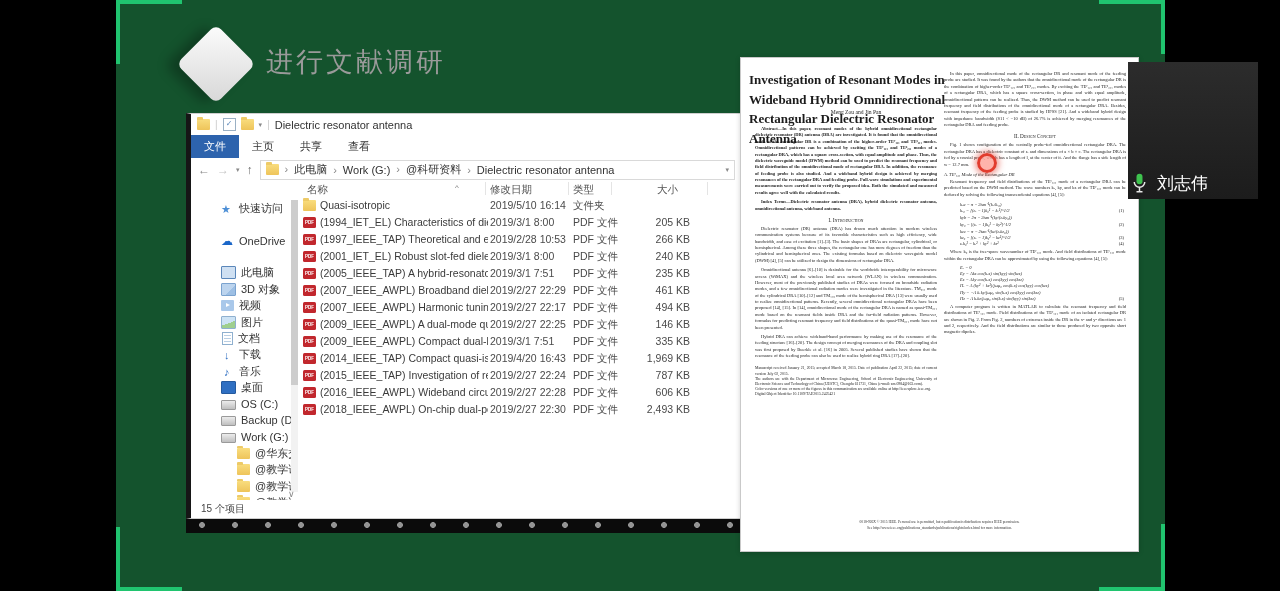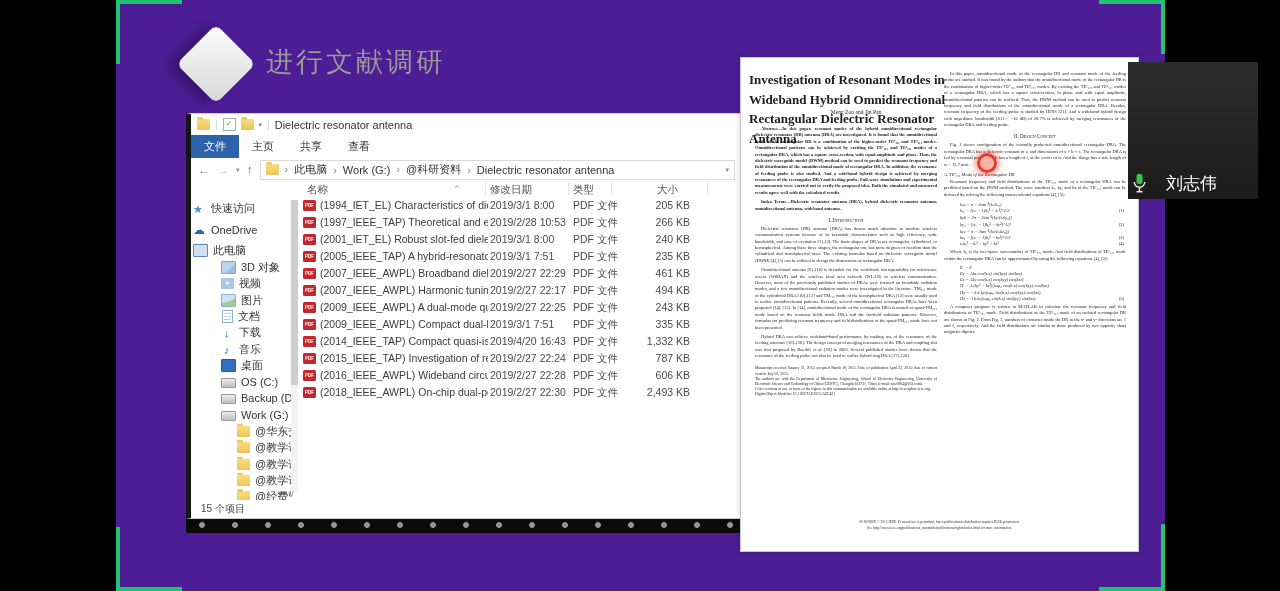--- a/index.html
+++ b/index.html
@@ -1,19 +1,19 @@
 <!DOCTYPE html>
 <html style="--frame-green: #20c46f; --tab-blue: #2d63ad; --pdf-red: #c1272d; --avatar-blue: #1667f0; --mic-green: #3ec24e; --laser-red: #e23c2e;"><head>
 <meta charset="utf-8">
 <style>
   html,body{margin:0;padding:0;}
   body{width:1280px;height:591px;position:relative;background:#000;overflow:hidden;
        font-family:"Liberation Sans",sans-serif;}
   
-  .slide{position:absolute;left:116px;top:0;width:1049px;height:591px;background:#4c1d95;}
+  .slide{position:absolute;left:116px;top:0;width:1049px;height:591px;background:#14532d;}
   .cnr{position:absolute;width:62px;height:60px;border:0 solid var(--frame-green,#20c46f);}
   .cnr.tl{left:0;top:0;border-left-width:4px;border-top-width:4px;}
   .cnr.tr{right:0;top:0;border-right-width:4px;border-top-width:4px;height:50px;}
   .cnr.bl{left:0;bottom:0;border-left-width:4px;border-bottom-width:4px;}
   .cnr.br{right:0;bottom:0;border-right-width:4px;border-bottom-width:4px;height:63px;}
   .stitle{position:absolute;left:150px;top:44px;font-size:27px;color:#9a9a9a;letter-spacing:3px;}
   .dia{position:absolute;left:72px;top:36px;width:56px;height:56px;border-radius:7px;
        background:linear-gradient(135deg,#fcfcfc,#d7d7d7);transform:rotate(45deg);
        box-shadow:-7px 9px 12px rgba(0,0,0,.28);}
   
@@ -39,22 +39,22 @@
   .h-date{left:299px;} .h-type{left:382px;} .h-size{left:466px;}
   .xhead i.dv{position:absolute;top:1px;height:13px;width:1px;background:#e4e4e4;}
   .xlist{position:absolute;top:83px;left:0;right:1px;}
   .xrow{position:relative;height:17px;font-size:10.5px;color:#3a3a3a;}
   .fic{position:absolute;left:112px;top:3px;}
   .fname{position:absolute;left:129px;top:2px;width:168px;white-space:nowrap;overflow:hidden;}
   .fdate{position:absolute;left:299px;top:2px;color:#4a4a4a;}
   .ftype{position:absolute;left:382px;top:2px;color:#4a4a4a;}
   .fsize{position:absolute;left:411px;top:2px;width:88px;text-align:right;color:#4a4a4a;}
   .xsidebar{position:absolute;top:86px;left:0;width:100px;height:312px;overflow:hidden;}
-  .sb{display:flex;align-items:center;gap:5px;height:16.4px;padding-left:2px;white-space:nowrap;}
-  .lv-1{padding-left:30px;} .lv-2{padding-left:46px;} .g-1{margin-top:5px;}
+  .sb{display:flex;align-items:center;gap:5px;height:16.4px;padding-left:30px;white-space:nowrap;}
+  .lv-1{padding-left:30px;} .lv-2{padding-left:46px;} .g-1{margin-top:16px;}
   .xscroll{position:absolute;left:100px;top:86px;width:7px;height:292px;background:#f2f2f2;}
   .xthumb{width:7px;height:185px;background:#cdcdcd;}
   .xchev{position:absolute;left:97px;top:375px;font-size:9px;color:#888;}
   .xstatus{position:absolute;left:0;right:0;bottom:0;height:16px;background:#fff;
            font-size:10px;color:#444;padding:2px 0 0 10px;}
   
   .ic{display:inline-block;width:13px;height:11px;position:relative;flex:none;}
   .ic-folder{background:linear-gradient(180deg,#f9dd7e,#eec45a);border-radius:1px;}
   .ic-folder::before{content:"";position:absolute;top:-2px;left:0;width:6px;height:2.5px;
                      background:#edca67;border-radius:1px 1px 0 0;}
@@ -105,21 +105,21 @@
   
   #laser{position:absolute;left:977px;top:153px;width:14px;height:14px;border-radius:50%;
          border:3px solid var(--laser-red,#e23c2e);background:rgba(255,160,150,.8);
          box-shadow:0 0 6px 2px rgba(226,60,46,.55);}
   
   #webcam{position:absolute;left:1128px;top:62px;width:130px;height:137px;
           background:linear-gradient(180deg,#2c2c2c,#1c1c1c);}
   .avatar{position:absolute;left:24px;top:19px;width:82px;height:82px;border-radius:50%;
           background:var(--avatar-blue,#1667f0);display:flex;align-items:center;justify-content:center;
           color:#fff;font-size:27px;letter-spacing:2px;}
-  .wname{position:absolute;left:4px;bottom:4px;display:flex;align-items:center;gap:19px;
+  .wname{position:absolute;left:4px;bottom:4px;display:flex;align-items:center;gap:10px;
          color:#fff;font-size:17px;}
 </style>
 </head>
 <body>
 
 <div class="slide">
   <div class="dia"></div>
   <div class="stitle">进行文献调研</div>
 
   <div id="explorer">
@@ -170,20 +170,27 @@
       <span class="h-type">类型</span>
       <span class="h-size">大小</span>
       <i class="dv" style="left:294px"></i>
       <i class="dv" style="left:377px"></i>
       <i class="dv" style="left:420px"></i>
       <i class="dv" style="left:516px"></i>
     </div>
 
     <div class="xlist">
 
+        <div class="xrow">
+          <span class="ic fic ic-folder"></span>
+          <span class="fname">Quasi-isotropic</span>
+          <span class="fdate">2019/5/10 16:14</span>
+          <span class="ftype">文件夹</span>
+          <span class="fsize"></span>
+        </div>
 
         <div class="xrow">
           <span class="ic fic ic-pdf"></span>
           <span class="fname">(1994_IET_EL) Characteristics of diele...</span>
           <span class="fdate">2019/3/1 8:00</span>
           <span class="ftype">PDF 文件</span>
           <span class="fsize">205 KB</span>
         </div>
 
         <div class="xrow">
@@ -224,37 +231,37 @@
           <span class="fdate">2019/2/27 22:17</span>
           <span class="ftype">PDF 文件</span>
           <span class="fsize">494 KB</span>
         </div>
 
         <div class="xrow">
           <span class="ic fic ic-pdf"></span>
           <span class="fname">(2009_IEEE_AWPL) A dual-mode qua...</span>
           <span class="fdate">2019/2/27 22:25</span>
           <span class="ftype">PDF 文件</span>
-          <span class="fsize">243 KB</span>
+          <span class="fsize">146 KB</span>
         </div>
 
         <div class="xrow">
           <span class="ic fic ic-pdf"></span>
           <span class="fname">(2009_IEEE_AWPL) Compact dual-ban...</span>
           <span class="fdate">2019/3/1 7:51</span>
           <span class="ftype">PDF 文件</span>
           <span class="fsize">335 KB</span>
         </div>
 
         <div class="xrow">
           <span class="ic fic ic-pdf"></span>
           <span class="fname">(2014_IEEE_TAP) Compact quasi-isotr...</span>
           <span class="fdate">2019/4/20 16:43</span>
           <span class="ftype">PDF 文件</span>
-          <span class="fsize">1,332 KB</span>
+          <span class="fsize">1,969 KB</span>
         </div>
 
         <div class="xrow">
           <span class="ic fic ic-pdf"></span>
           <span class="fname">(2015_IEEE_TAP) Investigation of reso...</span>
           <span class="fdate">2019/2/27 22:24</span>
           <span class="ftype">PDF 文件</span>
           <span class="fsize">787 KB</span>
         </div>
 

